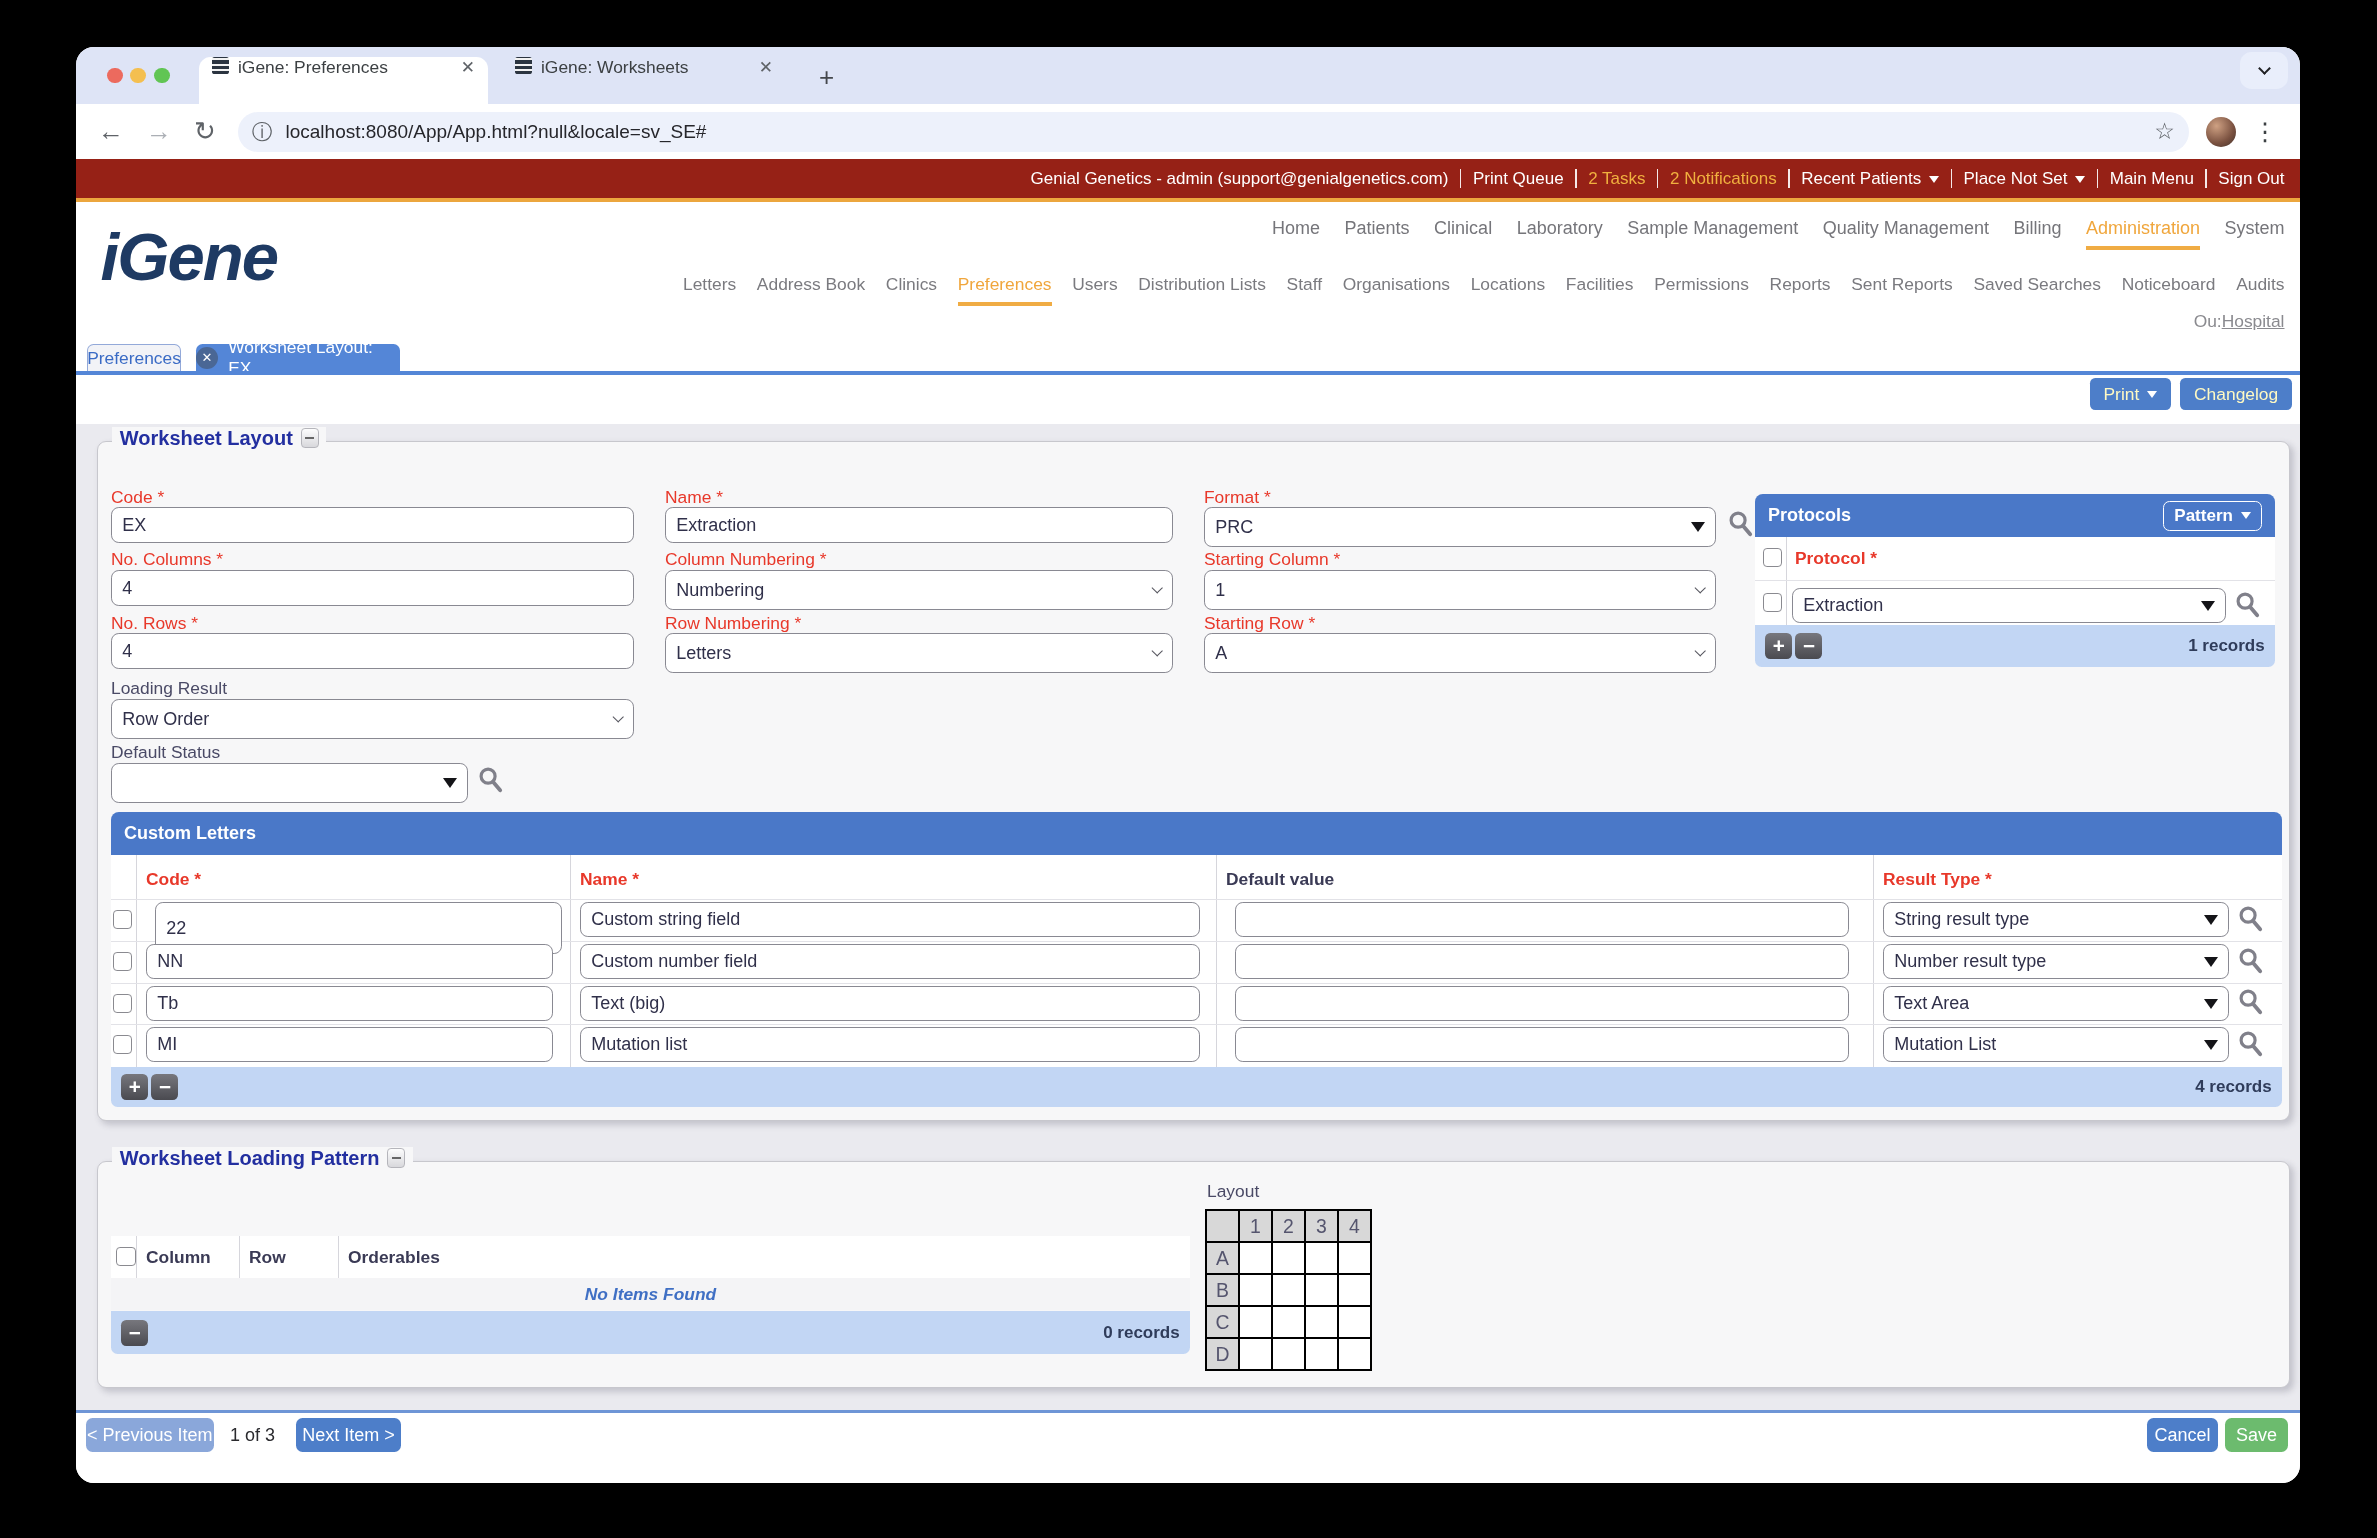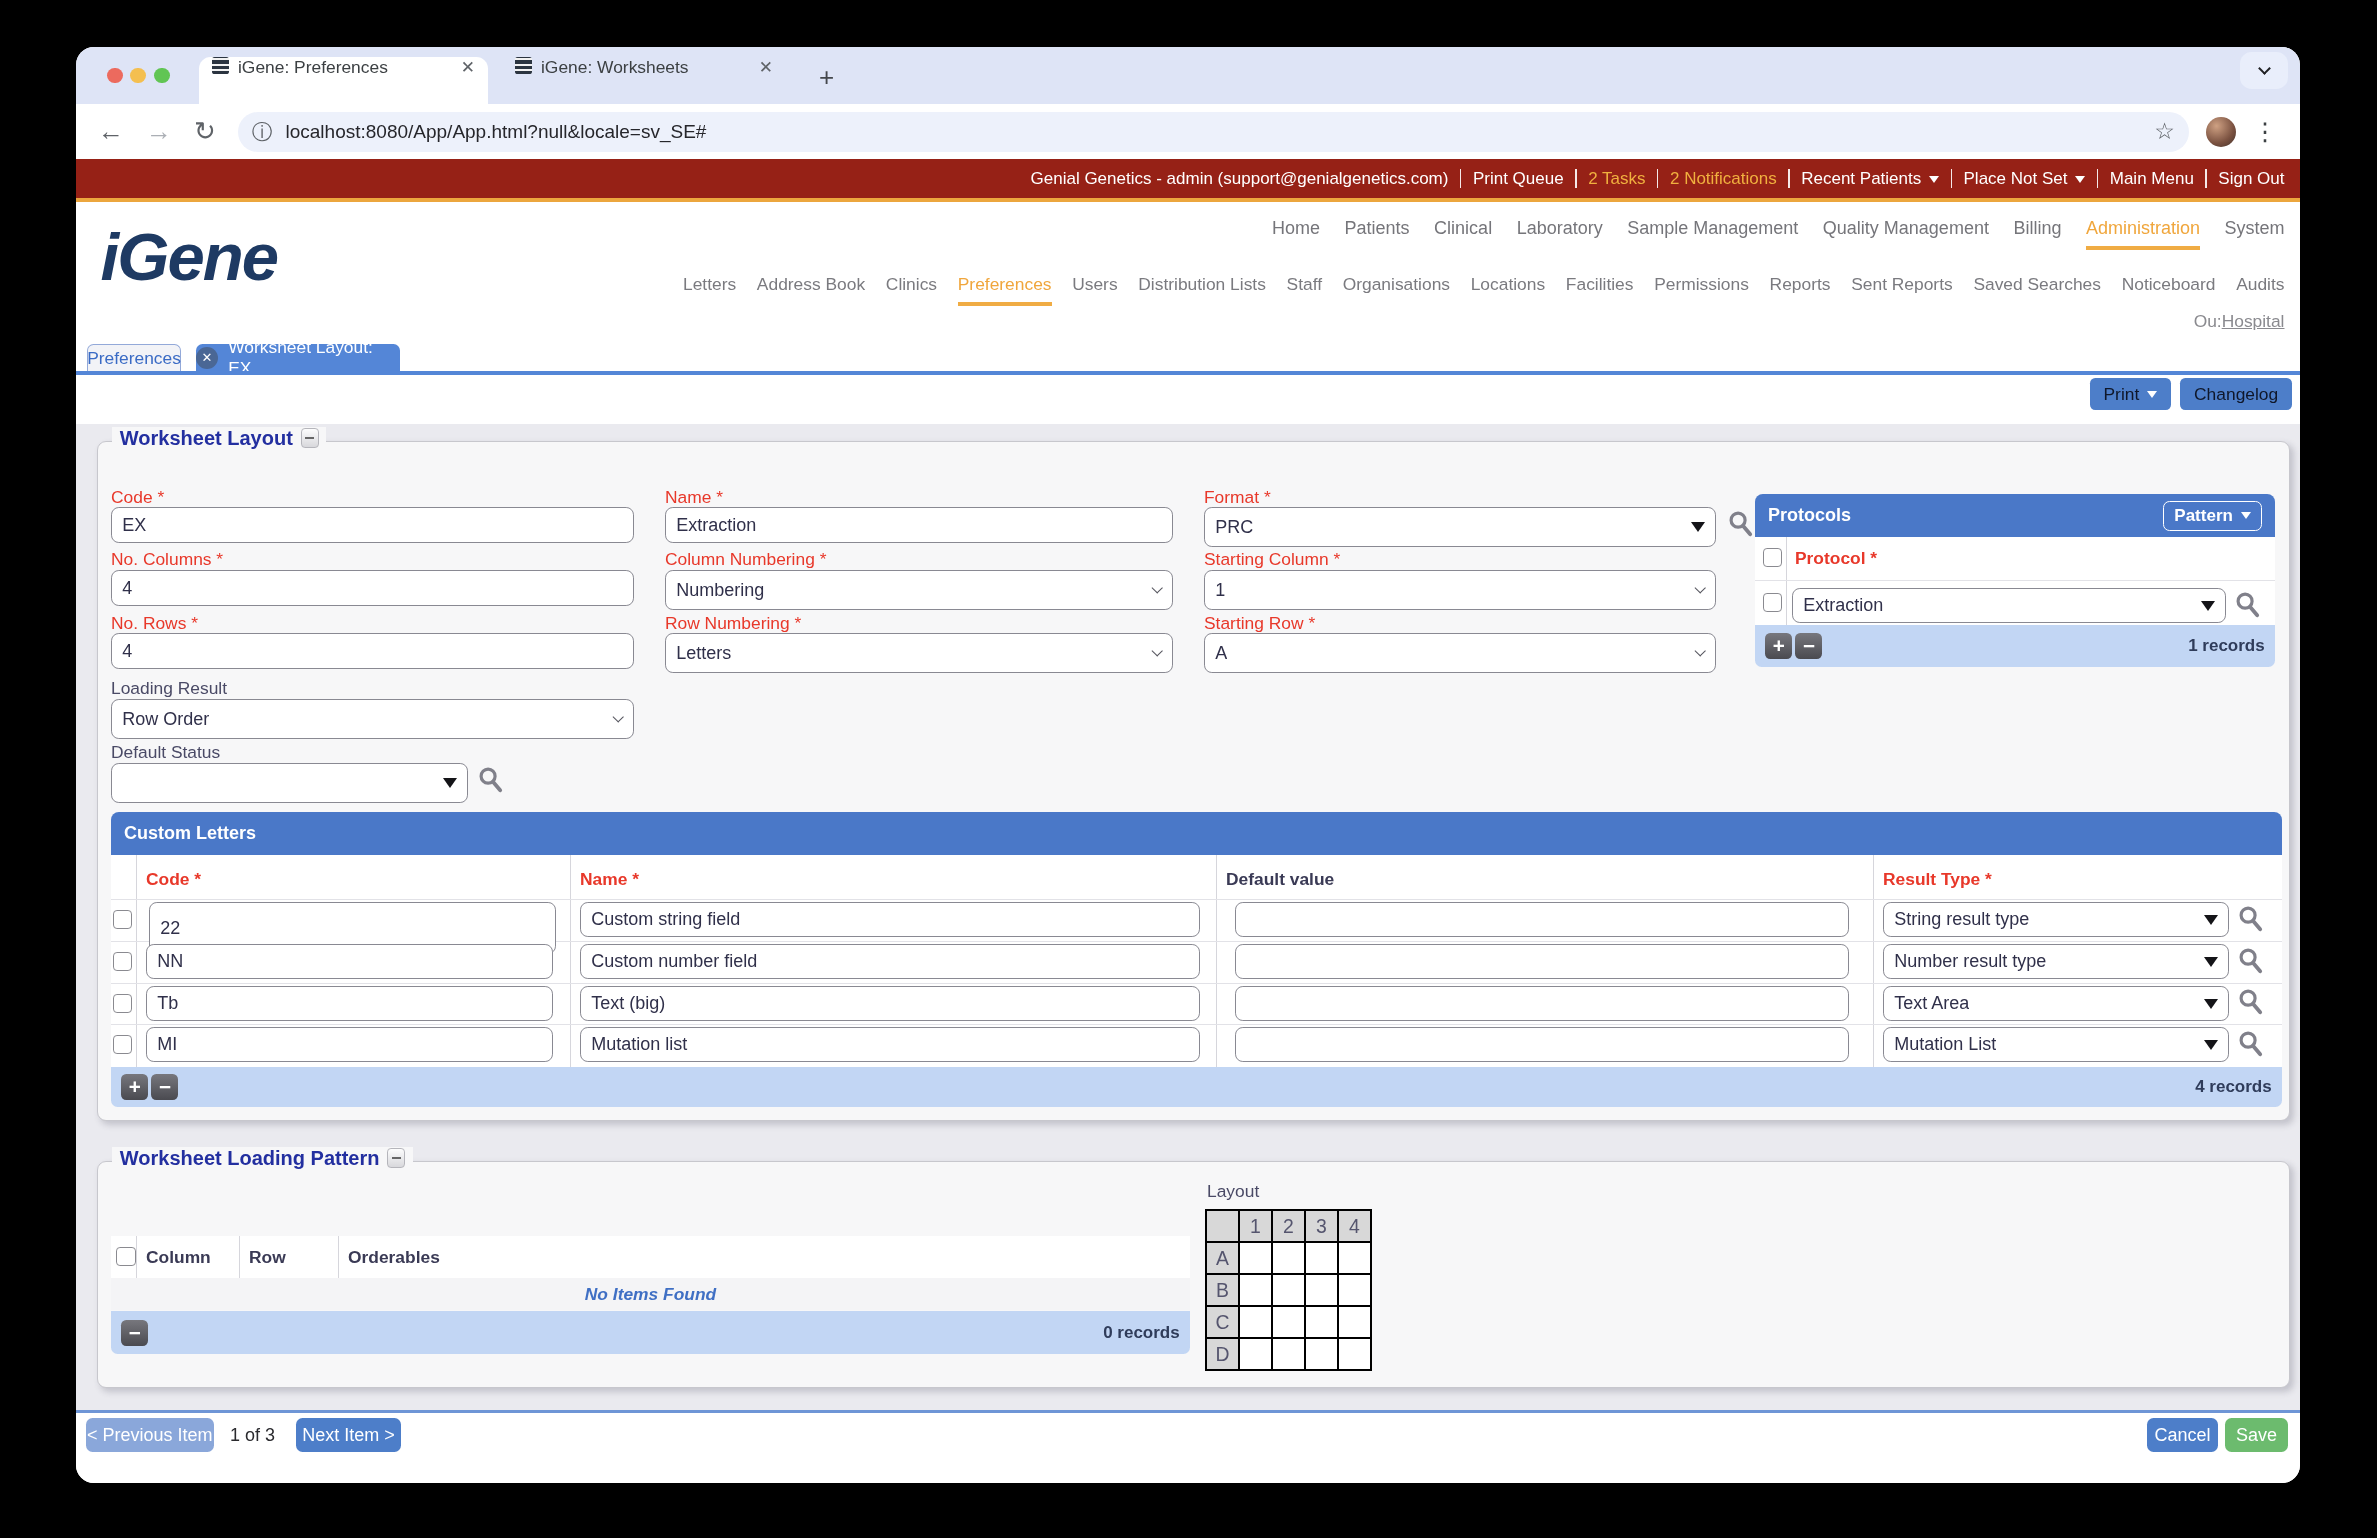--- a/index.html
+++ b/index.html
@@ -58,21 +58,21 @@
   .atab{position:absolute;bottom:0;height:27px;border-radius:6.5px 6.5px 0 0;display:flex;
     align-items:center;justify-content:center;font-size:17.4px}
   .atab.inactive{background:#F2F3F7;border:1.3px solid #93A9D9;border-bottom:none;color:#3A6BC5}
   .atab.active{background:#5486D7;color:#fff}
   .closecirc{width:22px;height:22px;border-radius:50%;background:#4A6795;color:#fff;font-size:13px;
     display:flex;align-items:center;justify-content:center;margin-right:10.3px}
   .blueline{position:absolute;left:0;top:324px;width:100%;height:3.9px;background:#5486D7}
   
   .toolbar{position:absolute;left:0;top:328px;width:100%;height:50px;background:#fff;display:flex;
     justify-content:flex-end;align-items:flex-start;padding:3.2px 7.8px 0 0;gap:9px}
-  .bluebtn{height:32px;background:#4D7EC9;border-radius:5.2px;color:#0f172a;font-size:17.4px;
+  .bluebtn{height:32px;background:#4D7EC9;border-radius:5.2px;color:#fef9c3;font-size:17.4px;
     display:flex;align-items:center;justify-content:center;padding:0 14px;white-space:nowrap}
   
   .content{position:absolute;left:0;top:377px;width:100%;height:986px;background:#EAEAEF}
   .fieldset{position:absolute;background:#F7F7F8;border:1.3px solid #C7C7CD;border-radius:9px;
     box-shadow:3.2px 3.9px 6.5px rgba(60,60,80,.22)}
   .legend{position:absolute;top:-15.5px;left:14px;background:#F7F7F8;padding:0 7.8px;font-size:20px;
     font-weight:bold;color:#232FA0;display:flex;align-items:center;gap:7.8px;white-space:nowrap}
   .collapse{width:18px;height:20.7px;border-radius:3.9px;border:1.3px solid #B5B5BB;
     background:linear-gradient(#FDFDFD,#D8D8DC);display:flex;align-items:center;justify-content:center}
   .collapse i{display:block;width:9px;height:2.6px;background:#666}
@@ -348,21 +348,21 @@
         <div class="vline" style="left:24.5px;top:43px;height:212px"></div>
         <div class="vline" style="left:459px;top:43px;height:212px"></div>
         <div class="vline" style="left:1105px;top:43px;height:212px"></div>
         <div class="vline" style="left:1762px;top:43px;height:212px"></div>
         <div class="hline" style="left:0;top:87px;width:2171px"></div>
         <div class="hline" style="left:0;top:129px;width:2171px"></div>
         <div class="hline" style="left:0;top:171px;width:2171px"></div>
         <div class="hline" style="left:0;top:212px;width:2171px"></div>
 
         <span class="cb" style="left:1.9px;top:98px"></span>
-        <input class="tf" style="left: 38px; top: 90px; width: 407px; height: 52px;" value="22">
+        <input class="tf" style="left: 44px; top: 90px; width: 407px; height: 52px;" value="22">
         <input class="tf" style="left: 469px; top: 90px; width: 620px; height: 35px;" value="Custom string field">
         <input class="tf" style="left: 1124px; top: 90px; width: 614px; height: 35px;" value="">
         <div class="sel" style="left:1772px;top:90px;width:346px;height:35px">
           <span class="val">String result type</span>
             <span class="btri"></span>
         </div>
         <span class="mag" style="left:2126px;top:93px">
           <svg viewBox="0 0 40 44">
               <circle cx="17" cy="16" r="11" fill="none" stroke="#80808A" stroke-width="5"></circle>
               <line x1="25" y1="25" x2="36" y2="38" stroke="#80808A" stroke-width="6" stroke-linecap="round"></line>

